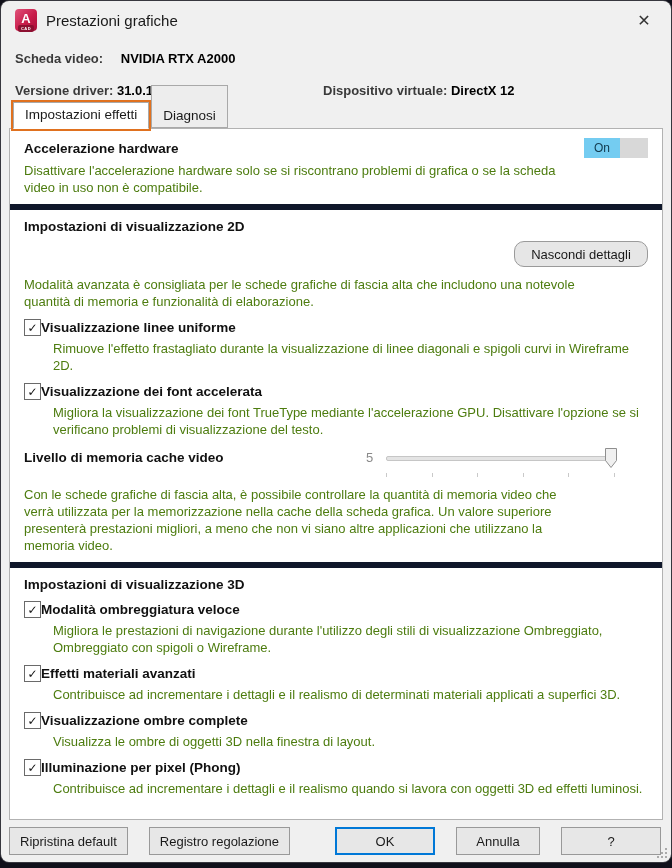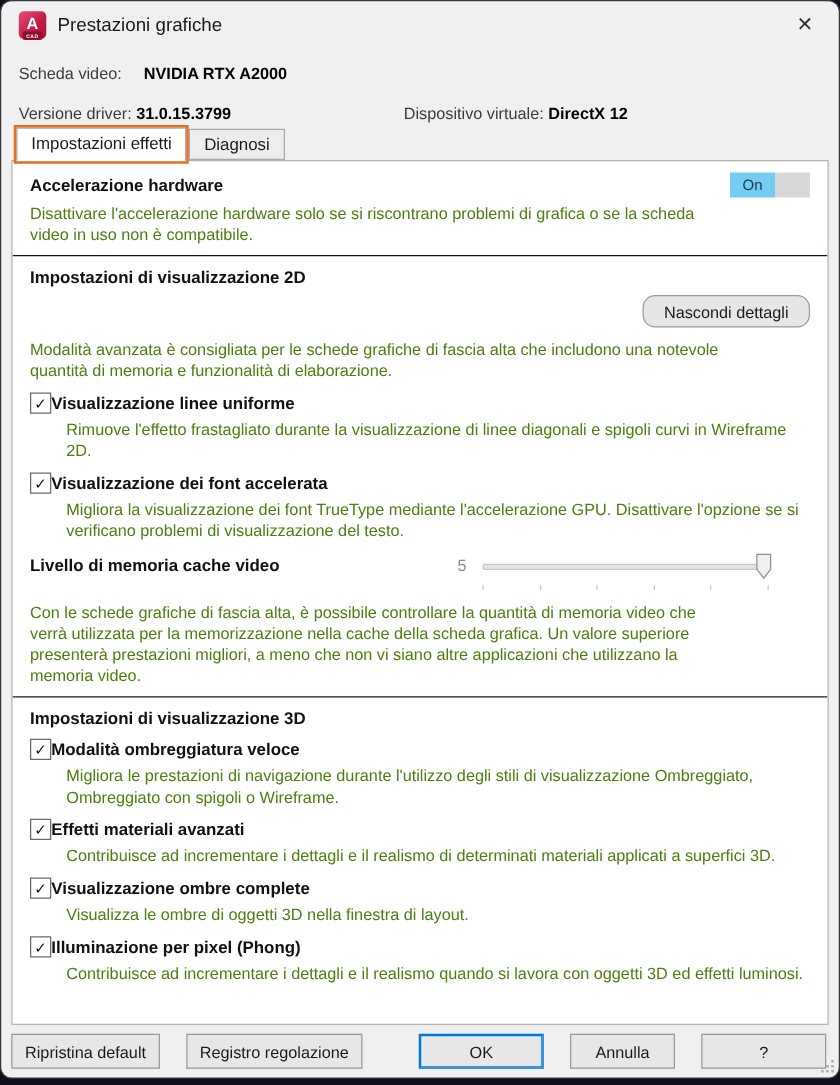--- a/index.html
+++ b/index.html
@@ -10,32 +10,32 @@
   .titlebar{height:38px;display:flex;align-items:center;padding:0 10px 0 14px;flex:none;}
   .app-icon{width:22px;height:22px;border-radius:4px;background:linear-gradient(135deg,#e0527a 0%,#c81c4a 55%,#a90f38 100%);position:relative;display:flex;align-items:center;justify-content:center;flex:none;}
   .app-icon .a{color:#fff;font-weight:bold;font-size:13px;line-height:1;margin-top:-3px;}
   .app-icon .cad{position:absolute;bottom:-1px;left:3px;right:3px;height:7px;background:#8d1031;border-radius:2px;color:#fff;font-size:4px;font-weight:bold;text-align:center;line-height:7px;letter-spacing:.5px;}
   .win-title{margin-left:9px;font-size:15px;color:#191919;}
   .close-btn{margin-left:auto;width:34px;height:30px;display:flex;align-items:center;justify-content:center;font-size:16px;color:#333;cursor:pointer;}
   
   .info{height:62px;position:relative;padding:0 14px;flex:none;font-size:13px;}
   .info-row1{position:absolute;top:12px;left:14px;}
   .info-row2{position:absolute;top:44px;left:14px;right:14px;}
-  .ilabel{font-weight:normal;color:#3a3a3a;}
+  .ilabel{font-weight:bold;color:#3a3a3a;}
   .ivalue{font-weight:bold;color:#000;}
   .info-row1 .ivalue{margin-left:14px;}
   .pair2{position:absolute;left:308px;top:0;}
   
   .tabs{height:27px;padding-left:12px;display:flex;align-items:flex-end;flex:none;position:relative;z-index:3;}
   .tab{font-size:13.5px;color:#1a1a1a;padding:4px 11px 5px 11px;border:1px solid #a9a9a9;background:#ededed;margin-right:2px;cursor:pointer;position:relative;}
   .tab.active{background:#fff;border-bottom:1px solid #fff;margin-bottom:-1px;padding-bottom:6px;outline:2px solid #e0711f;outline-offset:0px;z-index:4;}
-  .tab.inactive{height:17px;line-height:17px;padding-top:3px;padding-bottom:3px;}
+  .tab.inactive{height:17px;line-height:17px;padding-top:21px;padding-bottom:3px;}
   
   .panel{flex:1;margin:0 8px;background:#fff;border:1px solid #b2b2b2;position:relative;z-index:2;overflow:hidden;}
-  .section{padding:9px 14px 8px 14px;border-bottom:1px solid #0f172a;}
+  .section{padding:9px 14px 8px 14px;border-bottom:6px solid #0f172a;}
   .section:last-child{border-bottom:none;}
   .sec-head{display:flex;align-items:center;}
   .sec-title{font-size:13.5px;font-weight:bold;color:#111;}
   .desc{font-size:13px;color:#4d7c0f;line-height:17px;margin-top:4px;}
   .desc.narrow{max-width:560px;}
   
   .toggle{margin-left:auto;width:64px;height:20px;display:flex;flex:none;cursor:pointer;}
   .toggle-on{width:36px;background:#74ccf1;color:#123a4e;font-size:12px;display:flex;align-items:center;justify-content:center;}
   .toggle-off{flex:1;background:#d8d8d8;}
   

